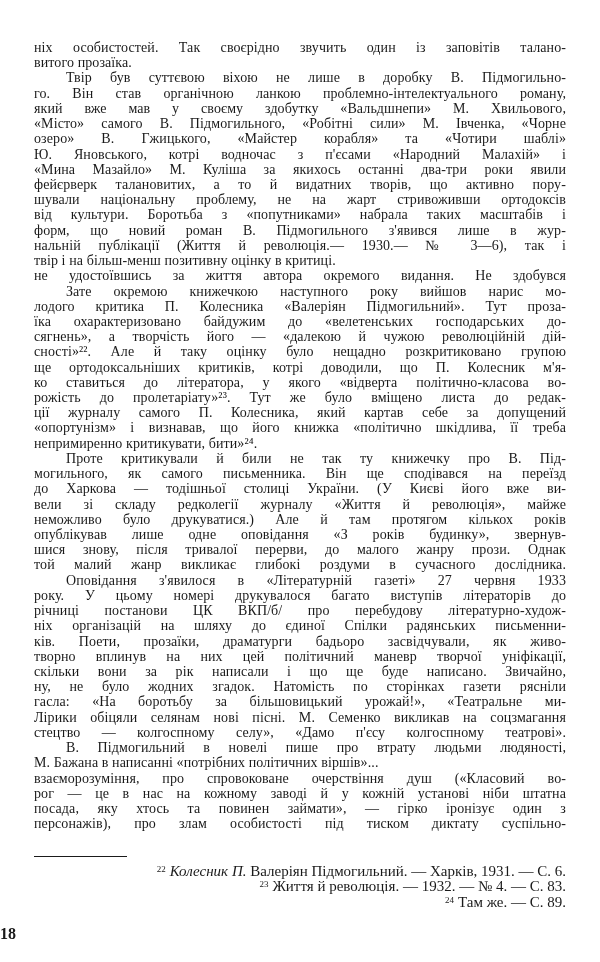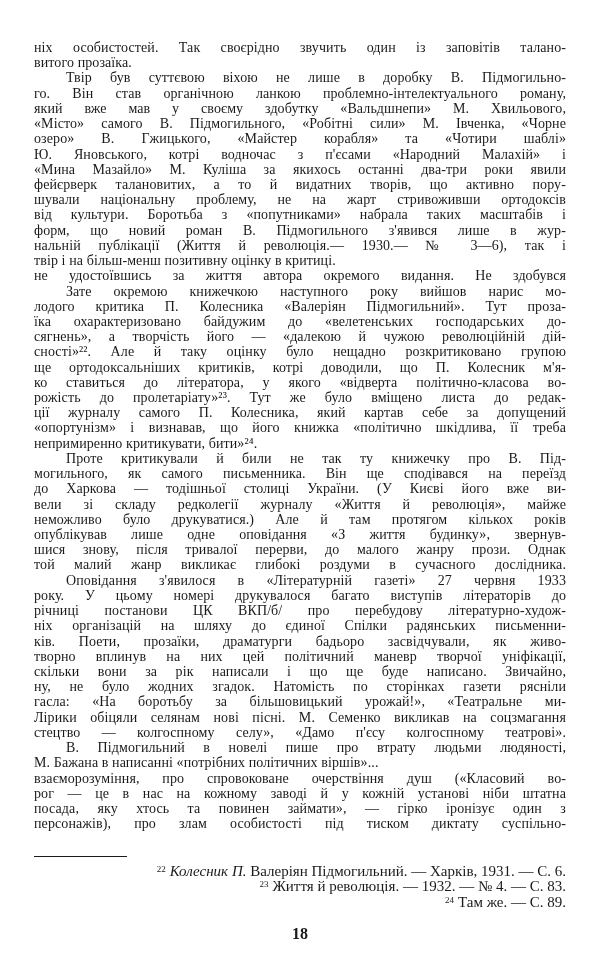--- a/index.html
+++ b/index.html
@@ -22,21 +22,21 @@
     border-top: 1.6px solid #1a1a1a;
   }
   .footnotes {
     position: absolute; left: 72px; top: 862px; width: 494px;
     font-family: "Liberation Serif", "DejaVu Serif", serif; color: #1a1a1a; text-align: right;
   }
   .fn { display: block; height: 15.4px; line-height: 15.4px; font-size: 15px; white-space: nowrap; }
   .fn-num { font-size: 9px; vertical-align: 4px; margin-right: 4px; }
   .fn-author { font-style: italic; }
   .pagenum {
-    position: absolute; left: 0; width: 600px; top: 925px; text-align: center;
+    position: absolute; left: 0; width: 600px; top: 925px; 
     font-family: "Liberation Serif", "DejaVu Serif", serif; font-size: 16px; font-weight: bold; color: #1a1a1a;
   }
 </style>
 </head>
 <body>
 
 <div class="page" id="body">
     <span class="line">ніх особистостей. Так своєрідно звучить один із заповітів талано-</span>
     <span class="line last">витого прозаїка.</span>
     <span class="line indent">Твір був суттєвою віхою не лише в доробку В. Підмогильно-</span>
@@ -62,21 +62,21 @@
     <span class="line">ко ставиться до літератора, у якого «відверта політично-класова во-</span>
     <span class="line">рожість до пролетаріату»²³. Тут же було вміщено листа до редак-</span>
     <span class="line">ції журналу самого П. Колесника, який картав себе за допущений</span>
     <span class="line">«опортунізм» і визнавав, що його книжка «політично шкідлива, її треба</span>
     <span class="line last">непримиренно критикувати, бити»²⁴.</span>
     <span class="line indent">Проте критикували й били не так ту книжечку про В. Під-</span>
     <span class="line">могильного, як самого письменника. Він ще сподівався на переїзд</span>
     <span class="line">до Харкова — тодішньої столиці України. (У Києві його вже ви-</span>
     <span class="line">вели зі складу редколегії журналу «Життя й революція», майже</span>
     <span class="line">неможливо було друкуватися.) Але й там протягом кількох років</span>
-    <span class="line">опублікував лише одне оповідання «З життя будинку», звернув-</span>
+    <span class="line">опублікував лише одне оповідання «З років будинку», звернув-</span>
     <span class="line">шися знову, після тривалої перерви, до малого жанру прози. Однак</span>
     <span class="line">той малий жанр викликає глибокі роздуми в сучасного дослідника.</span>
     <span class="line indent">Оповідання з'явилося в «Літературній газеті» 27 червня 1933</span>
     <span class="line">року. У цьому номері друкувалося багато виступів літераторів до</span>
     <span class="line">річниці постанови ЦК ВКП/б/ про перебудову літературно-худож-</span>
     <span class="line">ніх організацій на шляху до єдиної Спілки радянських письменни-</span>
     <span class="line">ків. Поети, прозаїки, драматурги бадьоро засвідчували, як живо-</span>
     <span class="line">творно вплинув на них цей політичний маневр творчої уніфікації,</span>
     <span class="line">скільки вони за рік написали і що ще буде написано. Звичайно,</span>
     <span class="line">ну, не було жодних згадок. Натомість по сторінках газети рясніли</span>

